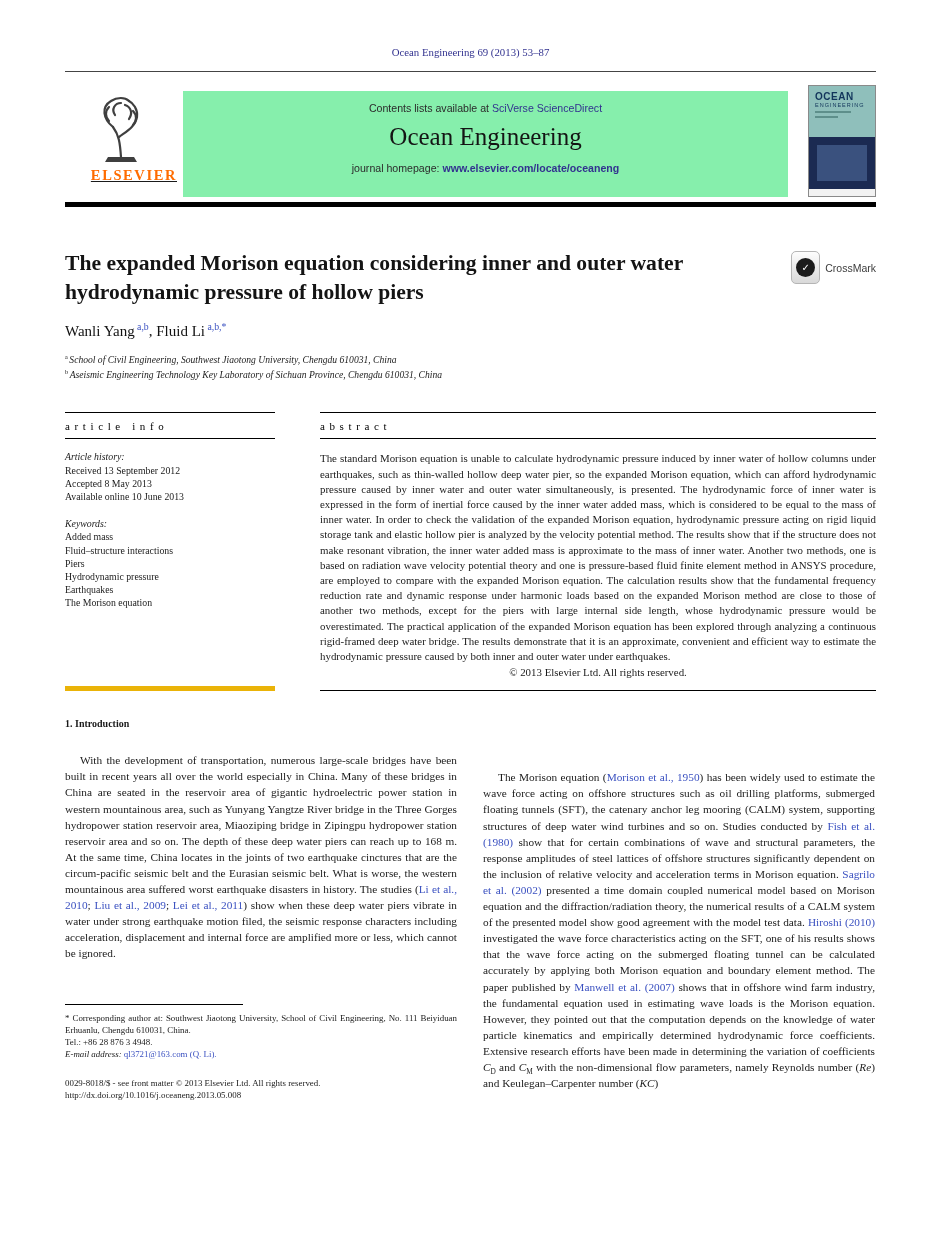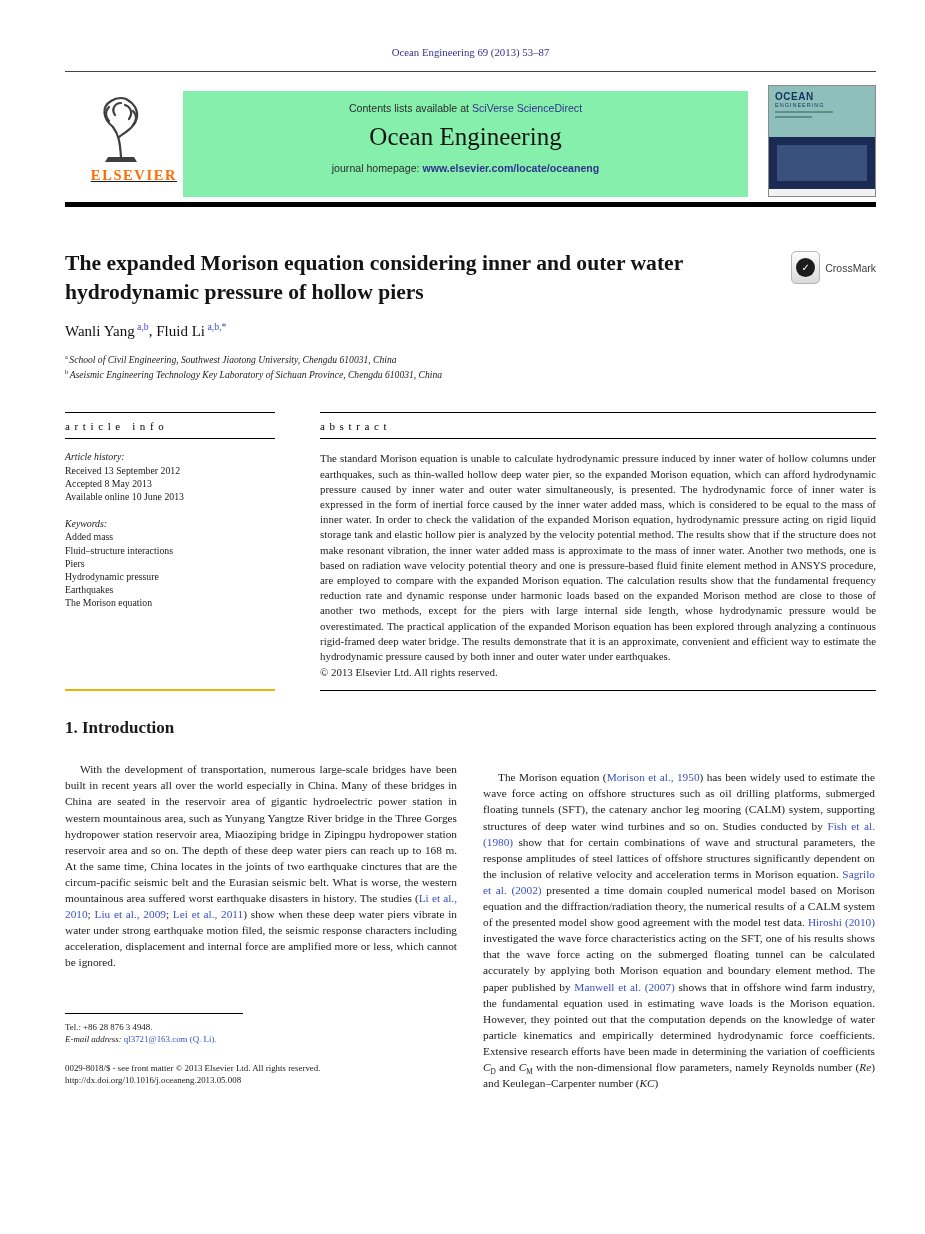--- a/index.html
+++ b/index.html
@@ -48,21 +48,21 @@
     font-size:10.6px;color:#2b2b2b;
   }
   .navlink{color:var(--link_navy);text-decoration:none;}
   .homepage-line .navlink{font-weight:bold;}
   .journal-title{
     font-size:25px;color:#141414;
     margin:9px 0 11px;
     font-family:"Liberation Serif",serif;
   }
   .cover{
-    width:108px;height:112px;flex:none;
+    width:68px;height:112px;flex:none;
     margin-top:-6px;
     border:1px solid #8a8a8a;box-sizing:border-box;
     background:var(--cover_teal);
     position:relative;overflow:hidden;
   }
   .cover-top{padding:5px 6px 0;}
   .cover-title{font-family:"Liberation Sans",sans-serif;font-weight:bold;font-size:10px;color:#12355b;letter-spacing:.5px;}
   .cover-sub{font-family:"Liberation Sans",sans-serif;font-size:5.5px;color:#12355b;letter-spacing:1px;}
   .cover-line{height:2px;background:#5e8f8b;margin:3px 6px 0;width:55%;}
   .cover-line.short{width:35%;}
@@ -100,39 +100,39 @@
     font-size:10.5px;color:#3c3c3c;margin-left:5px;
   }
   .authors{margin-top:17px;font-size:15px;color:#111;}
   .affiliations{margin-top:13px;font-size:9.6px;line-height:14.5px;color:#222;}
   .it{font-style:italic;}
   .lnk{color:var(--cite_blue);cursor:pointer;}
   sup{font-size:.65em;line-height:0;}
   sub{font-size:.65em;line-height:0;}
   
   .meta-block{display:flex;margin-top:30px;}
-  .col-info{width:210px;flex:none;margin-right:45px;border-top:1px solid #000;border-bottom:2px solid #eab308;}
+  .col-info{width:210px;flex:none;margin-right:45px;border-top:1px solid #000;border-bottom:5px solid #eab308;}
   .col-abstract{flex:1;border-top:1px solid #000;border-bottom:1px solid #000;display:flex;flex-direction:column;}
   .meta-heading{
     font-size:11px;letter-spacing:.42em;color:#000;
     padding:7px 0 6px;border-bottom:1px solid #000;
   }
   .info-label{font-style:italic;font-size:9.8px;line-height:13.2px;}
   .info-line{font-size:9.8px;line-height:13.2px;}
   .history{margin-top:11px;}
   .keywords{margin-top:14px;padding-bottom:14px;}
   .abstract-text{
     font-size:10.9px;line-height:15.2px;text-align:justify;
     margin:12px 0 0;flex:1;
   }
-  .copyright{font-size:10.9px;text-align:left;margin:2px 0 12px;}
+  .copyright{font-size:10.9px;text-align:center;margin:2px 0 12px;}
   
   .body-cols{display:flex;gap:26px;margin-top:27px;}
   .bcol{width:392px;flex:none;}
-  .section-heading{font-size:17px;font-weight:bold;margin:0 0 17px;}
+  .section-heading{font-size:10px;font-weight:bold;margin:0 0 17px;}
   .para{font-size:11.3px;line-height:16.1px;text-align:justify;margin:0;}
   .indent{text-indent:15px;margin-top:23px;}
   .bcol.right{padding-top:28px;}
   
   .footnote{margin-top:42px;}
   .fn-rule{width:178px;border-top:1px solid #000;margin-bottom:7px;}
   .fn-line{font-size:8.9px;line-height:12px;margin:0;text-align:justify;}
   .imprint{margin-top:17px;font-size:8.9px;line-height:12.6px;}
 </style>
 </head>
@@ -229,20 +229,21 @@
     </div>
   </div>
 
   <div class="body-cols">
     <div class="bcol">
       <h2 class="section-heading">1. Introduction</h2>
       <p class="para indent"><span>With the development of transportation, numerous large-scale bridges have been built in recent years all over the world especially in China. Many of these bridges in China are seated in the reservoir area of gigantic hydroelectric power station in western mountainous area, such as Yunyang Yangtze River bridge in the Three Gorges hydropower station reservoir area, Miaoziping bridge in Zipingpu hydropower station reservoir area and so on. The depth of these deep water piers can reach up to 168 m. At the same time, China locates in the joints of two earthquake cinctures that are the circum-pacific seismic belt and the Eurasian seismic belt. What is worse, the western mountainous area suffered worst earthquake disasters in history. The studies (</span><span class="lnk">Li et al., 2010</span><span>; </span><span class="lnk">Liu et al., 2009</span><span>; </span><span class="lnk">Lei et al., 2011</span><span>) show when these deep water piers vibrate in water under strong earthquake motion filed, the seismic response characters including acceleration, displacement and internal force are amplified more or less, which cannot be ignored.</span></p>
 
       <div class="footnote">
         <div class="fn-rule"></div>
+        <p class="fn-line"><span>* Corresponding author at: Southwest Jiaotong University, School of Civil Engineering, No. 111 Beiyiduan Erhuanlu, Chengdu 610031, China.</span></p>
         <p class="fn-line"><span>Tel.: +86 28 876 3 4948.</span></p>
         <p class="fn-line"><span class="it">E-mail address: </span><span class="lnk">ql3721@163.com</span><span class="lnk"> (Q. Li).</span></p>
       </div>
 
       <div class="imprint">
         <div>0029-8018/$ - see front matter © 2013 Elsevier Ltd. All rights reserved.</div>
         <div>http://dx.doi.org/10.1016/j.oceaneng.2013.05.008</div>
       </div>
     </div>
 

